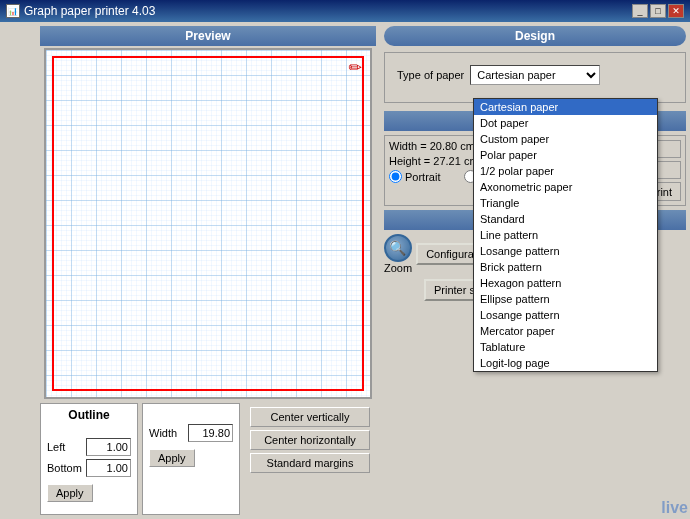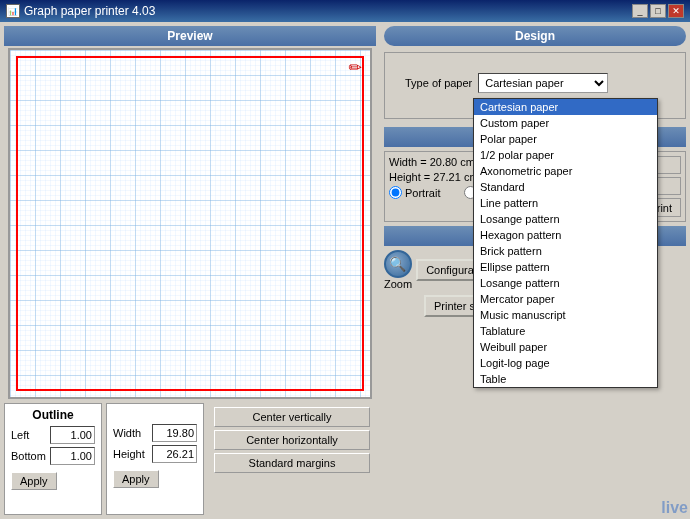--- a/index.html
+++ b/index.html
@@ -62,20 +62,21 @@
       display: flex;
       height: calc(519px - 22px);
     }
 
     
     .left-panel {
       width: 380px;
       display: flex;
       flex-direction: column;
       background: #d4d0c8;
+      padding-left: 36px;
     }
 
     .section-header {
       background: linear-gradient(to bottom, #6b8db5, #4a6fa5);
       color: white;
       text-align: center;
       padding: 3px 0;
       font-size: 12px;
       font-weight: bold;
       margin: 4px 4px 2px 4px;
@@ -135,21 +136,21 @@
       display: flex;
       flex-direction: column;
       gap: 3px;
       background: transparent;
       border: none;
     }
 
     .box-title {
       font-weight: bold;
       text-align: center;
-      margin-bottom: 4px;
+      margin-bottom: 16px;
       font-size: 12px;
     }
 
     .field-row {
       display: flex;
       align-items: center;
       gap: 4px;
       margin-bottom: 3px;
     }
 
@@ -419,69 +420,64 @@
         </div>
         <button class="apply-btn">Apply</button>
       </div>
 
       <div class="size-box">
         <div style="height:16px;"></div>
         <div class="field-row">
           <span class="field-label">Width</span>
           <input class="field-input" type="text" value="19.80" style="">
         </div>
-        <div class="field-row">
-          <span class="field-label">Height</span>
-          <input class="field-input" type="text" value="26.21" style="">
-        </div>
         <button class="apply-btn">Apply</button>
       </div>
 
       <div class="buttons-box">
         <button class="action-btn">Center vertically</button>
         <button class="action-btn">Center horizontally</button>
         <button class="action-btn">Standard margins</button>
       </div>
     </div>
   </div>
 
   <div class="right-panel">
     <div class="design-header">Design</div>
 
-    <div style="background:#d4d0c8; padding: 20px; border: 1px solid #999; position: relative;">
+    <div style="background:#d4d0c8; padding: 12px; border: 1px solid #999; position: relative;">
 
       <div class="form-row">
         <span class="form-label">Type of paper</span>
         <select class="dropdown">
           <option>Cartesian paper</option>
           <option>Dot paper</option>
           <option>Custom paper</option>
           <option>Polar paper</option>
         </select>
       </div>
 
       <div class="dropdown-overlay">
         <div class="dropdown-item selected">Cartesian paper</div>
+        <div class="dropdown-item">Dot paper</div>
         <div class="dropdown-item">Custom paper</div>
         <div class="dropdown-item">Polar paper</div>
         <div class="dropdown-item">1/2 polar paper</div>
         <div class="dropdown-item">Axonometric paper</div>
+        <div class="dropdown-item">Triangle</div>
         <div class="dropdown-item">Standard</div>
         <div class="dropdown-item">Line pattern</div>
         <div class="dropdown-item">Losange pattern</div>
+        <div class="dropdown-item">Brick pattern</div>
         <div class="dropdown-item">Hexagon pattern</div>
-        <div class="dropdown-item">Brick pattern</div>
         <div class="dropdown-item">Ellipse pattern</div>
         <div class="dropdown-item">Losange pattern</div>
         <div class="dropdown-item">Mercator paper</div>
-        <div class="dropdown-item">Music manuscript</div>
         <div class="dropdown-item">Tablature</div>
-        <div class="dropdown-item">Weibull paper</div>
         <div class="dropdown-item">Logit-log page</div>
-        <div class="dropdown-item">Table</div>
       </div>
 
     </div>
 
     <div style="margin-top: 6px;">
       <div class="printing-header">Printing page</div>
       <div style="background:#d4d0c8; border: 1px solid #999; padding: 4px;">
         <div style="display:flex; gap:6px; align-items:flex-start;">
           <div>
             <div class="print-info">Width = 20.80 cm</div>

